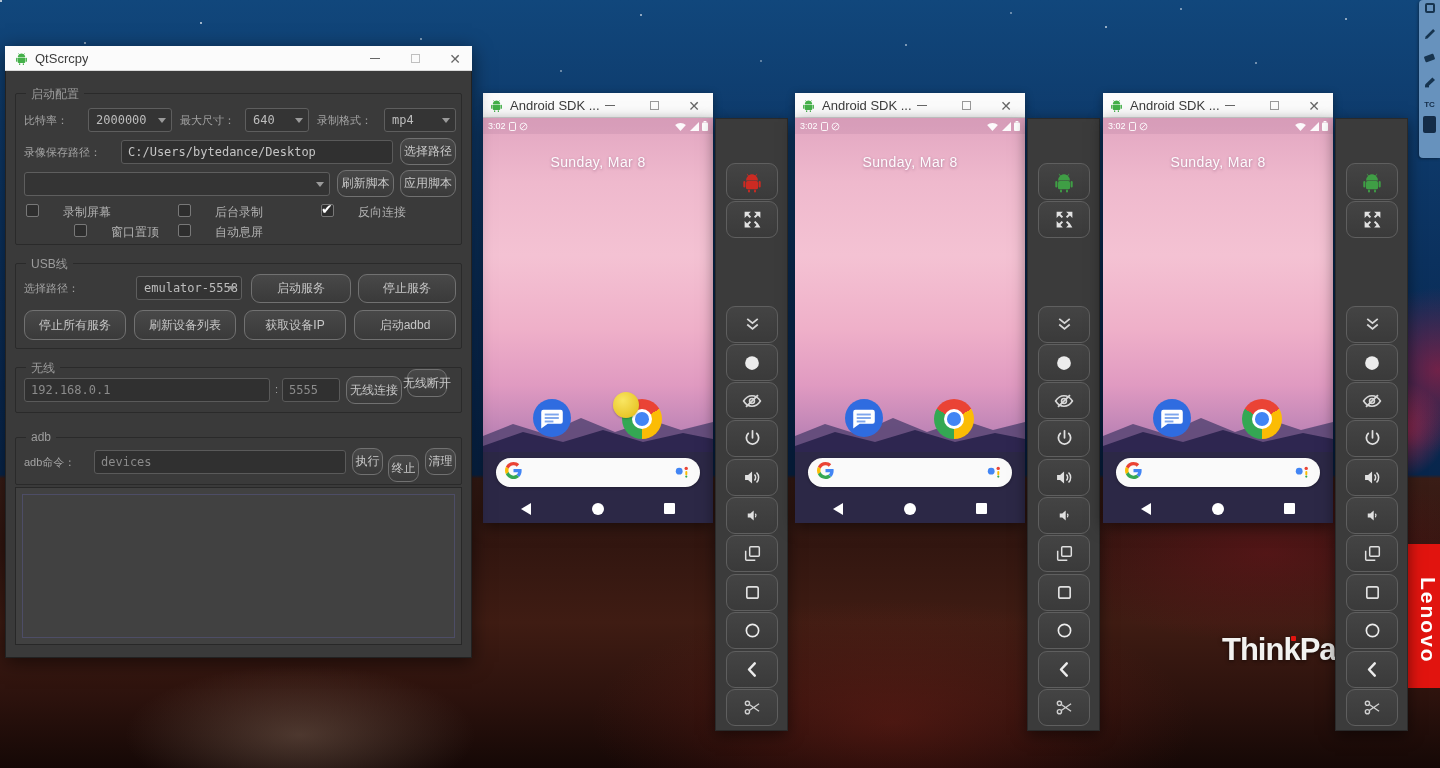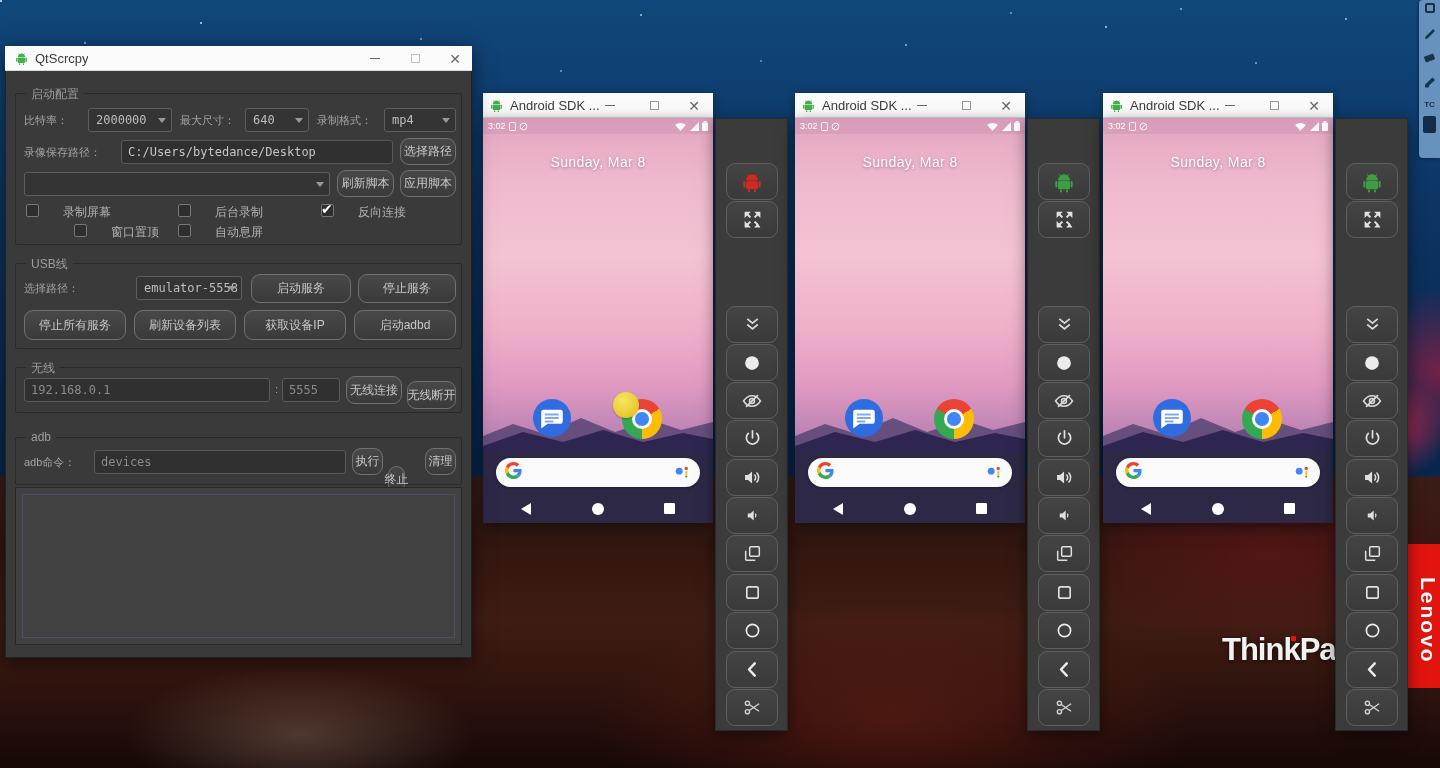--- a/index.html
+++ b/index.html
@@ -251,29 +251,29 @@
       <div class="btn" style="left:228px;top:46px;width:102px;height:30px;">获取设备IP</div>
       <div class="btn" style="left:338px;top:46px;width:102px;height:30px;">启动adbd</div>
     </div>
 
     <div class="grp" id="grp-wifi" style="top:296px;height:46px;">
       <span class="grp-label">无线</span>
       <input class="inp dim" style="left: 8px; top: 10px; width: 246px;" value="192.168.0.1">
       <span class="qlabel" style="left:259px;top:15px;">:</span>
       <input class="inp dim" style="left: 266px; top: 10px; width: 58px;" value="5555">
       <div class="btn" style="left:330px;top:8px;width:56px;height:28px;">无线连接</div>
-      <div class="btn" style="left:391px;top:13px;width:49px;height:28px;text-align:center;">无线断开</div>
+      <div class="btn" style="left:391px;top:1px;width:40px;height:28px;text-align:center;">无线断开</div>
     </div>
 
     <div class="grp" id="grp-adb" style="top:366px;height:48px;">
       <span class="grp-label">adb</span>
       <span class="qlabel" style="left:8px;top:17px;">adb命令：</span>
       <input class="inp dim" style="left: 78px; top: 12px; width: 252px;" value="devices">
       <div class="btn" style="left:336px;top:10px;width:31px;height:27px;">执行</div>
-      <div class="btn" style="left:372px;top:28px;width:17px;height:27px;">终止</div>
+      <div class="btn" style="left:372px;top:17px;width:31px;height:27px;">终止</div>
       <div class="btn" style="left:409px;top:10px;width:31px;height:27px;">清理</div>
     </div>
 
     <div class="console">
       <div class="console-inner"></div>
     </div>
   </div>
 </div>
 
   <div class="emu" style="left: 483px;">

